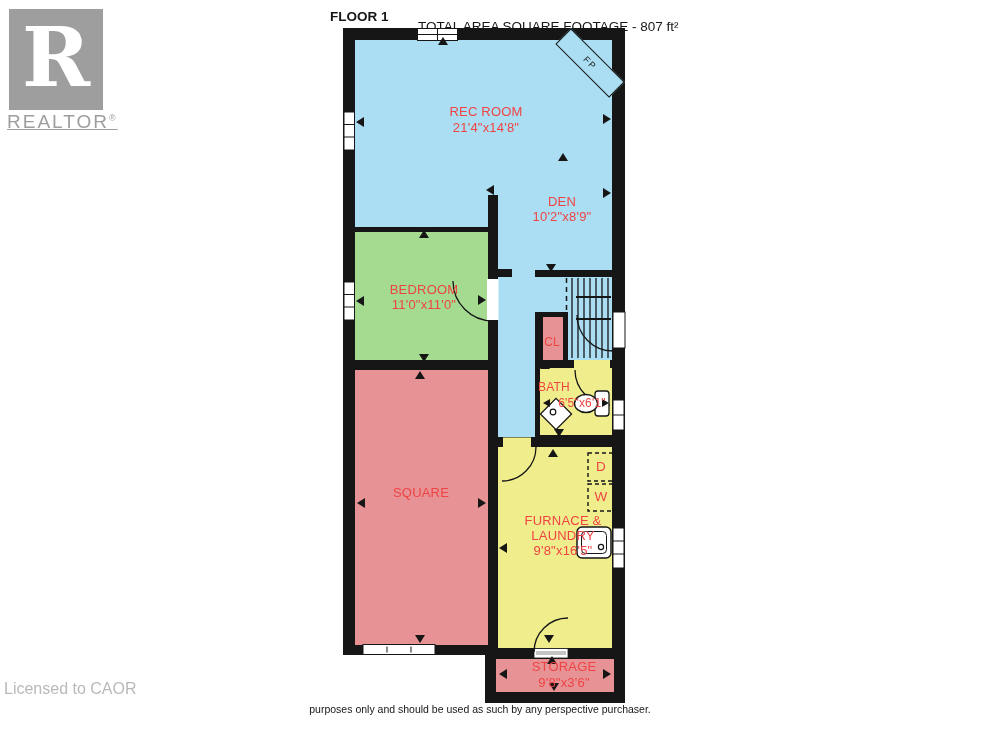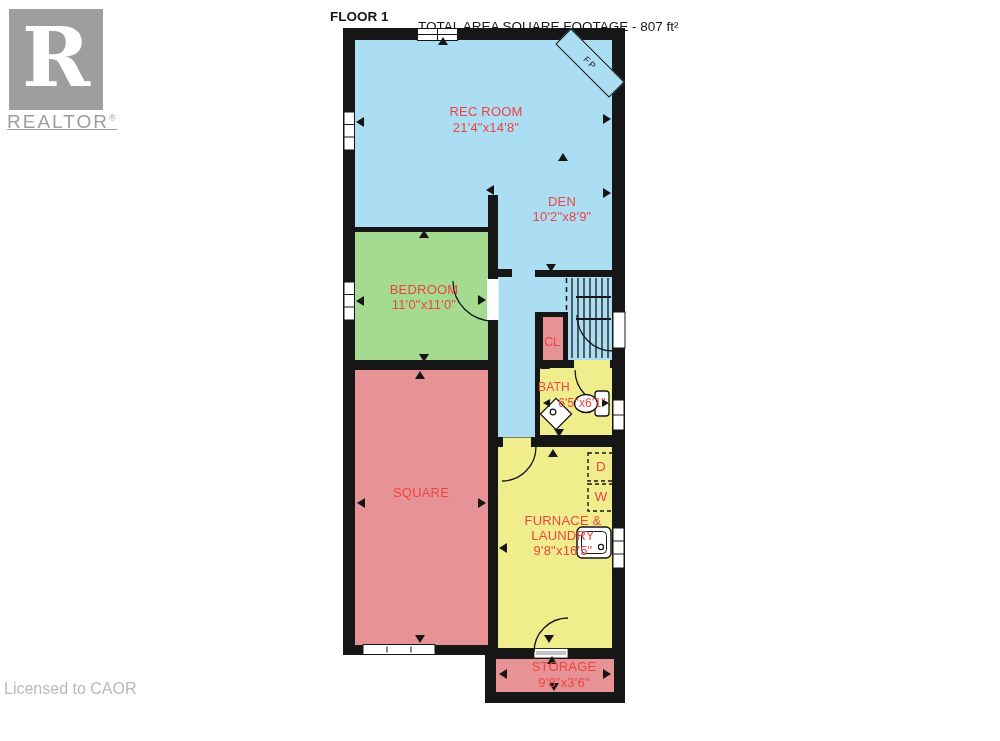--- a/index.html
+++ b/index.html
@@ -203,15 +203,16 @@
   <div class="lbl sm" style="left:582px;top:403px;">6'5"x6'1"</div>
   <div class="lbl" style="left:563px;top:520px;">FURNACE &amp;</div>
   <div class="lbl" style="left:563px;top:535px;">LAUNDRY</div>
   <div class="lbl" style="left:563px;top:550px;">9'8"x16'5"</div>
   <div class="lbl" style="left:564px;top:666px;">STORAGE</div>
   <div class="lbl" style="left:564px;top:682px;">9'8"x3'6"</div>
   <div class="lbl dw" style="left:601px;top:467px;">D</div>
   <div class="lbl dw" style="left:601px;top:497px;">W</div>
 
   <div class="disclaimer">
+    <div>purposes only and should be used as such by any perspective purchaser.</div>
   </div>
 
 </div>
 
 </body></html>

